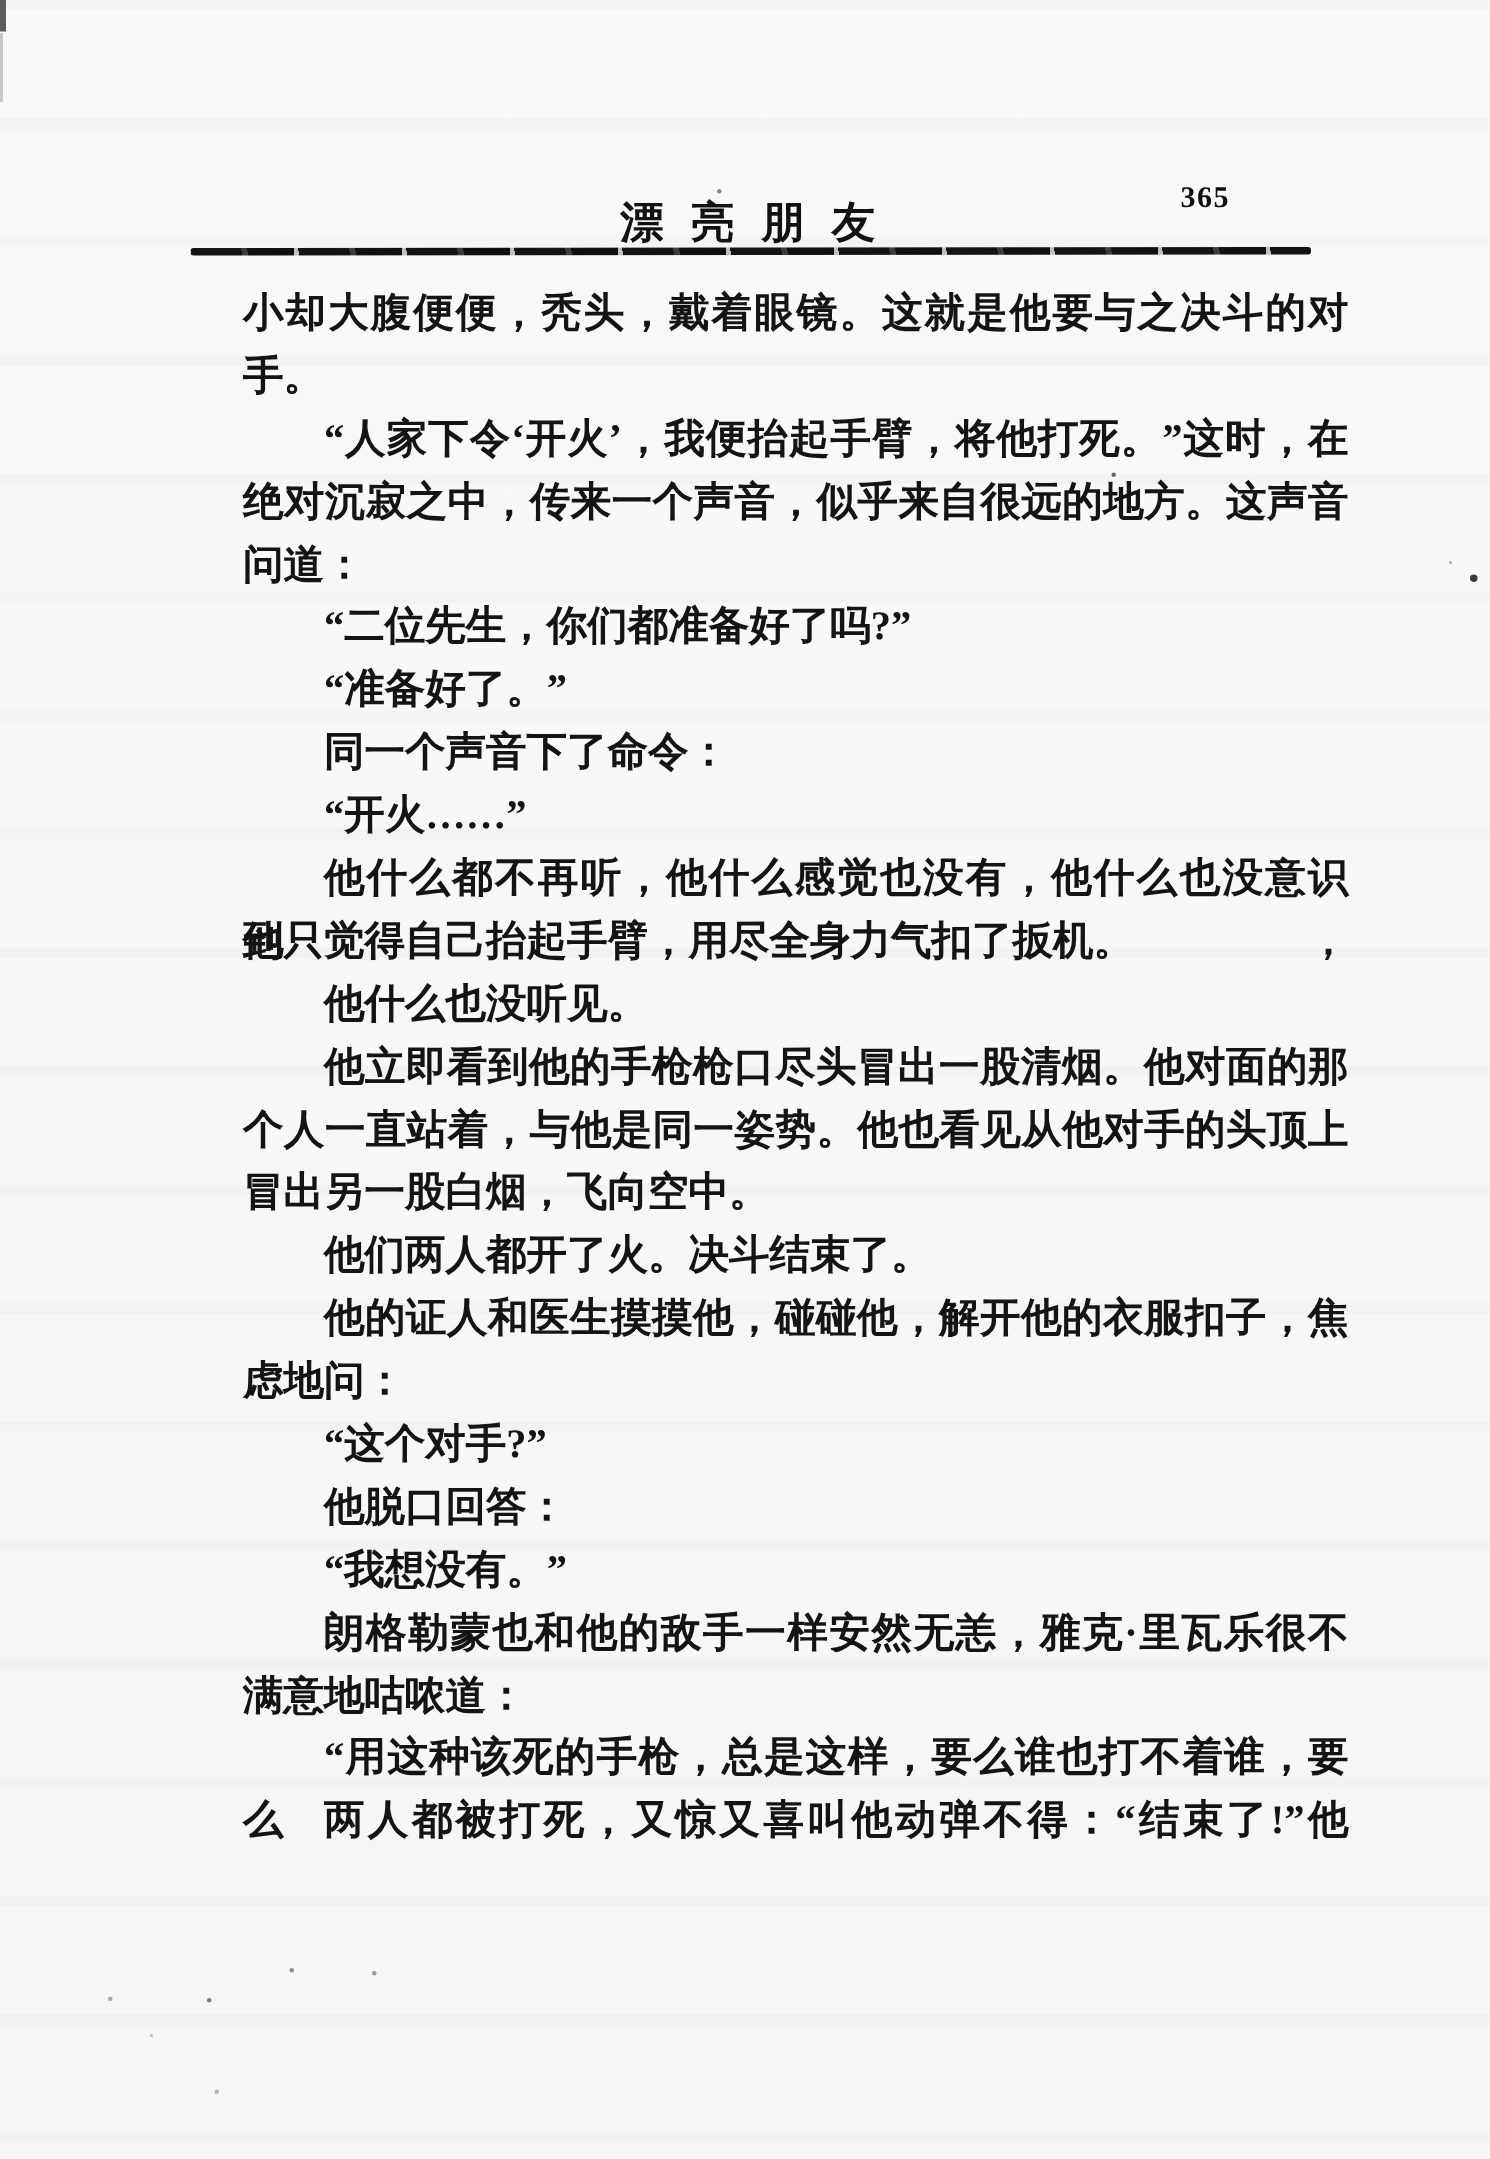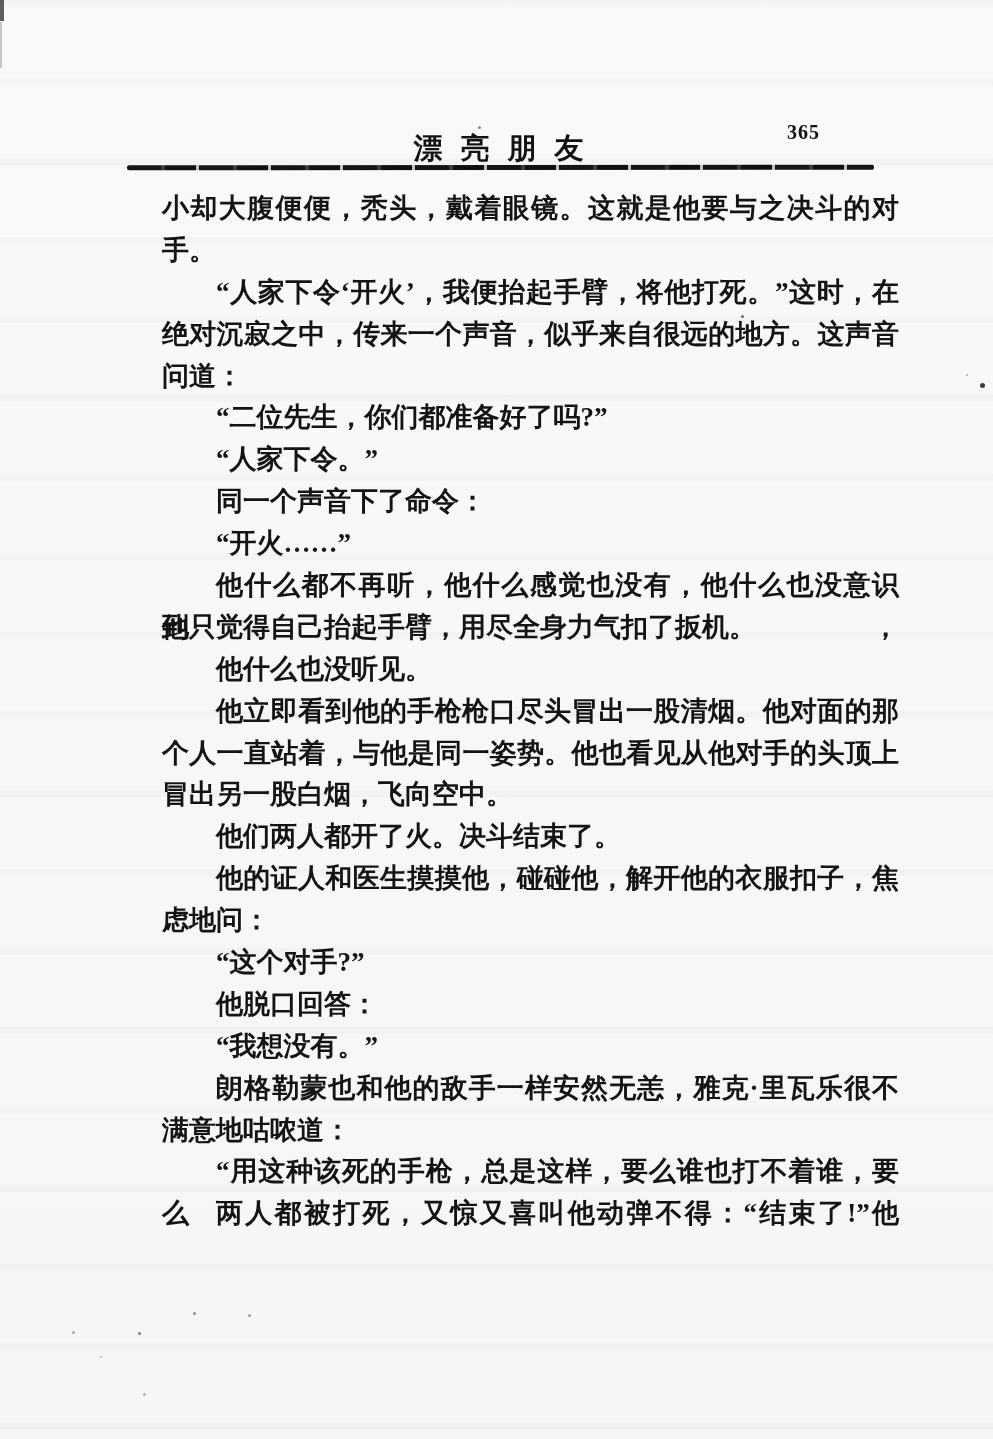--- a/index.html
+++ b/index.html
@@ -75,21 +75,21 @@
 
   <div class="header-rule"></div>
 
   <div class="body-text" id="body-lines">
       <div class="line just">小却大腹便便，秃头，戴着眼镜。这就是他要与之决斗的对</div>
       <div class="line">手。</div>
       <div class="line just ind">“人家下令‘开火’，我便抬起手臂，将他打死。”这时，在</div>
       <div class="line just">绝对沉寂之中，传来一个声音，似乎来自很远的地方。这声音</div>
       <div class="line">问道：</div>
       <div class="line ind">“二位先生，你们都准备好了吗?”</div>
-      <div class="line ind">“人家下令。”</div>
+      <div class="line ind">“准备好了。”</div>
       <div class="line ind">同一个声音下了命令：</div>
       <div class="line ind">“开火……”</div>
       <div class="line just ind">他什么都不再听，他什么感觉也没有，他什么也没意识到，</div>
       <div class="line">他只觉得自己抬起手臂，用尽全身力气扣了扳机。</div>
       <div class="line ind">他什么也没听见。</div>
       <div class="line just ind">他立即看到他的手枪枪口尽头冒出一股清烟。他对面的那</div>
       <div class="line just">个人一直站着，与他是同一姿势。他也看见从他对手的头顶上</div>
       <div class="line">冒出另一股白烟，飞向空中。</div>
       <div class="line ind">他们两人都开了火。决斗结束了。</div>
       <div class="line just ind">他的证人和医生摸摸他，碰碰他，解开他的衣服扣子，焦</div>

